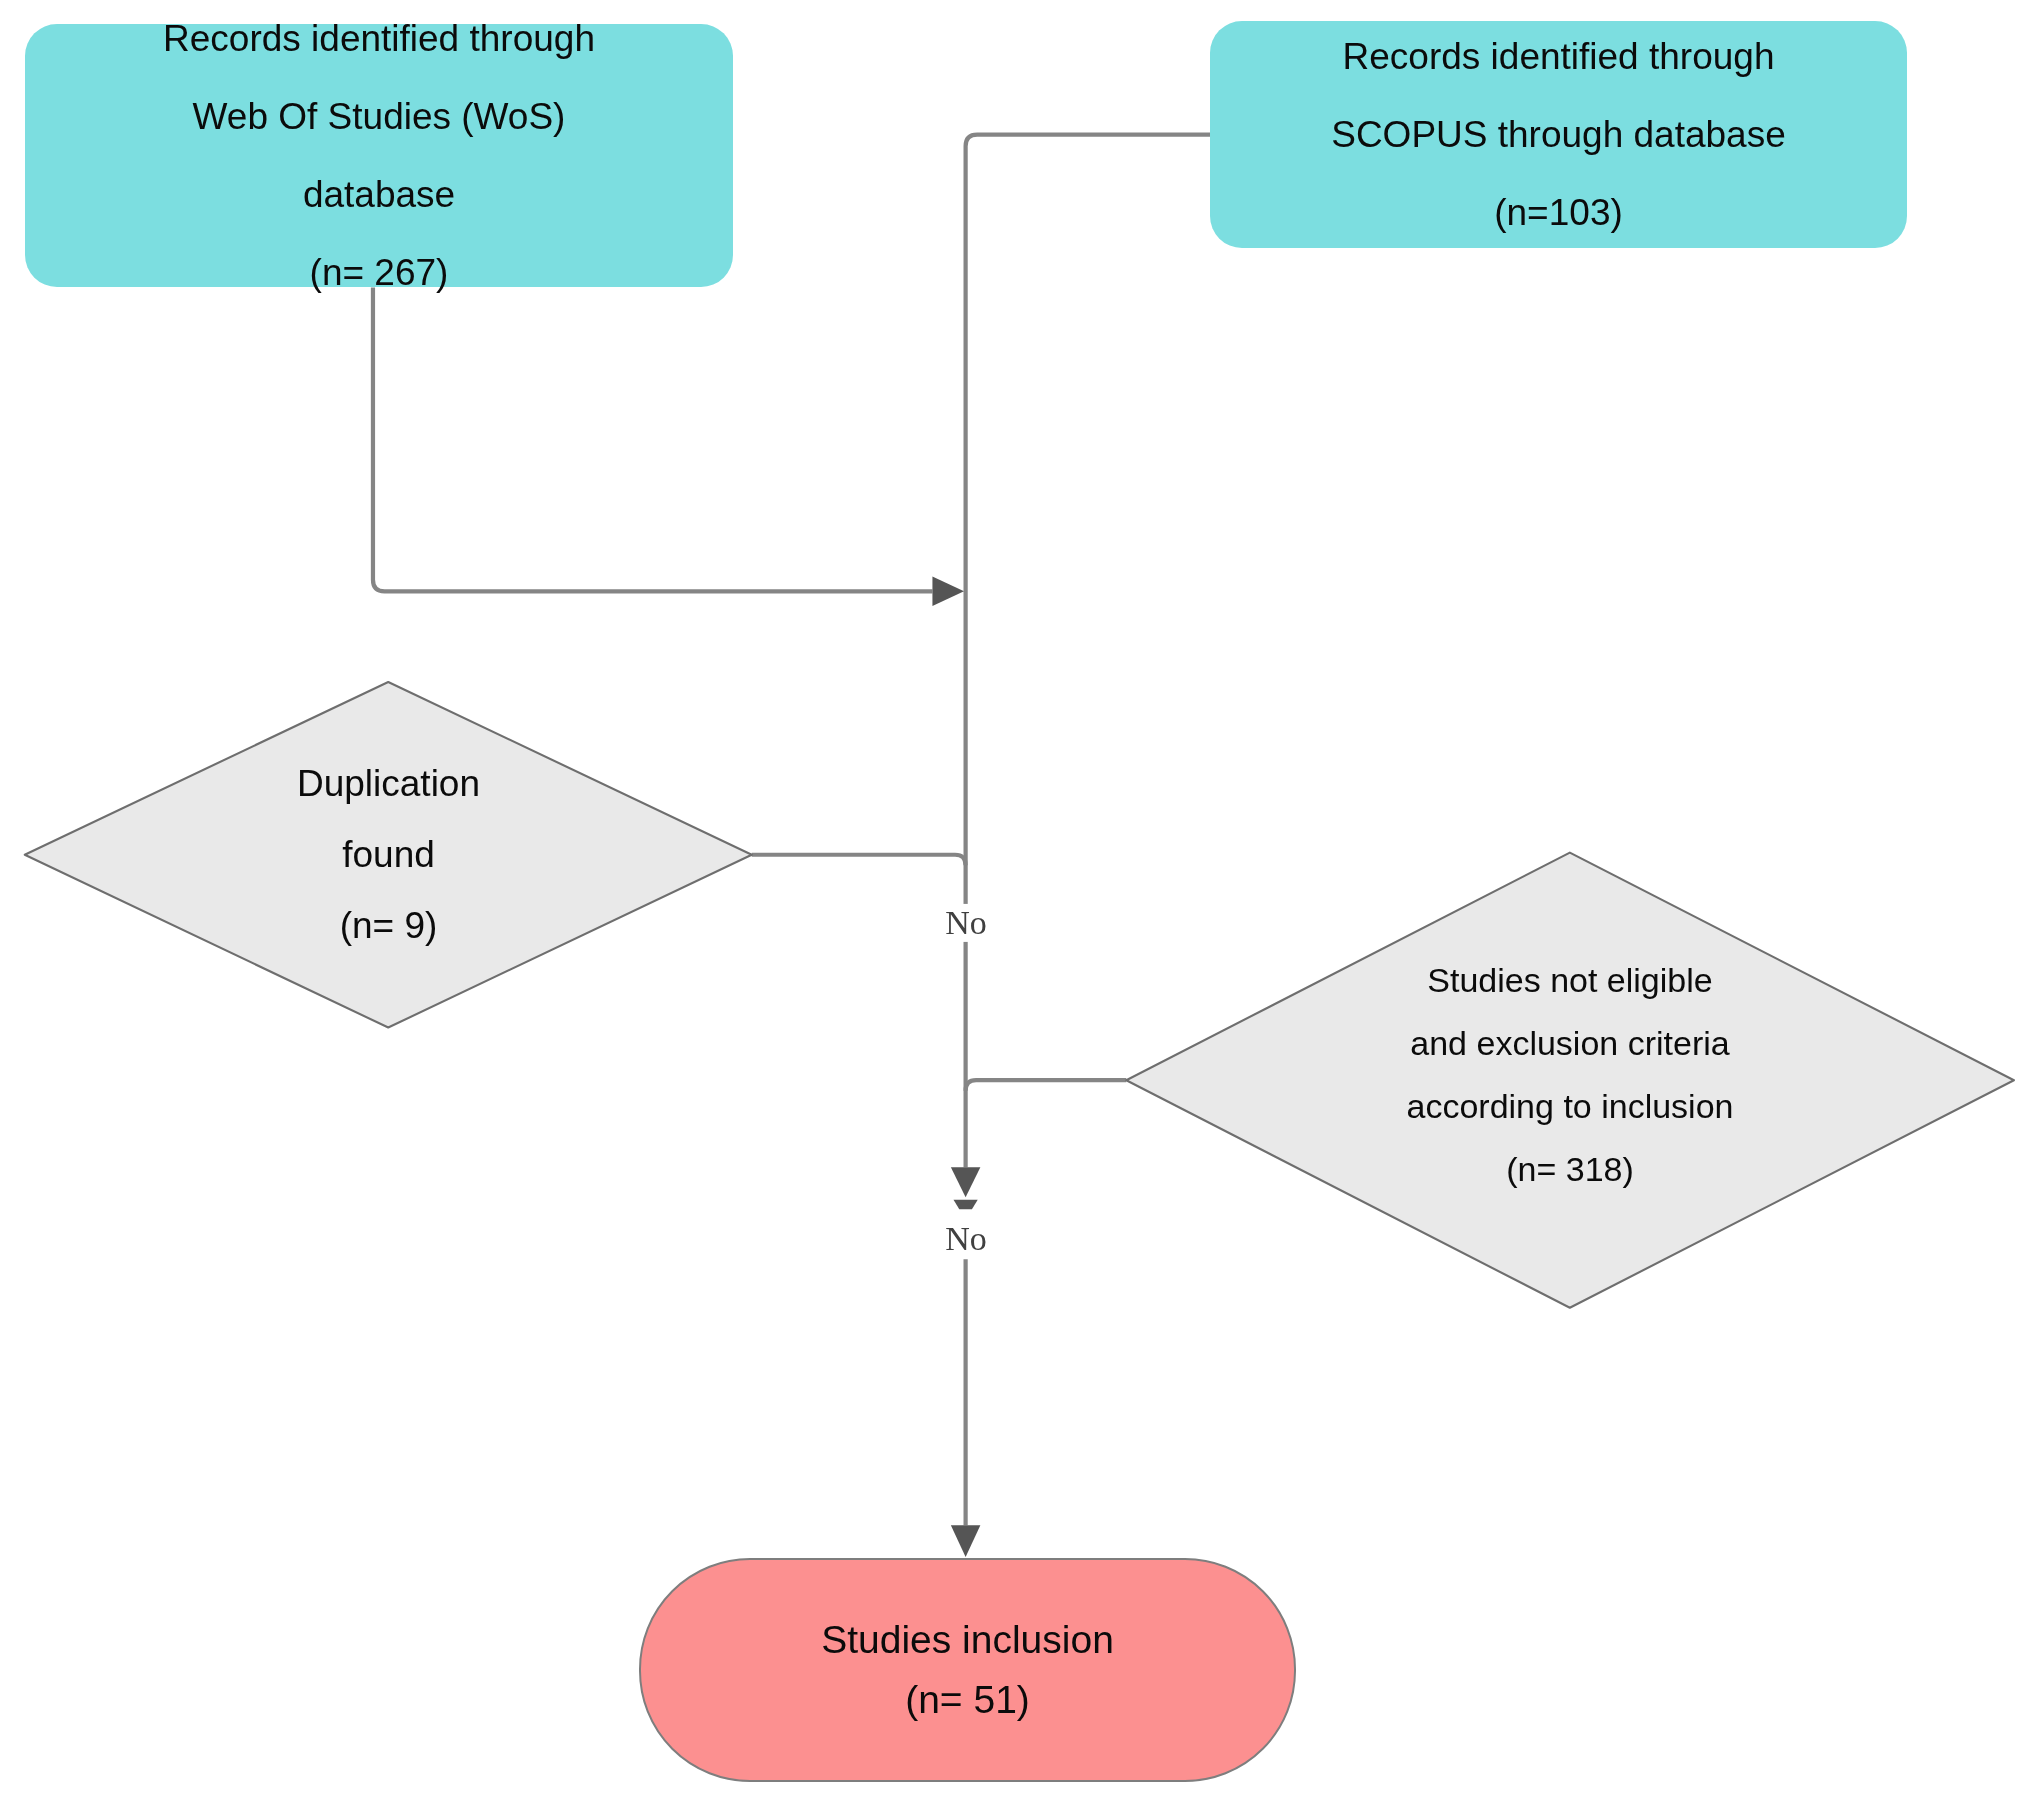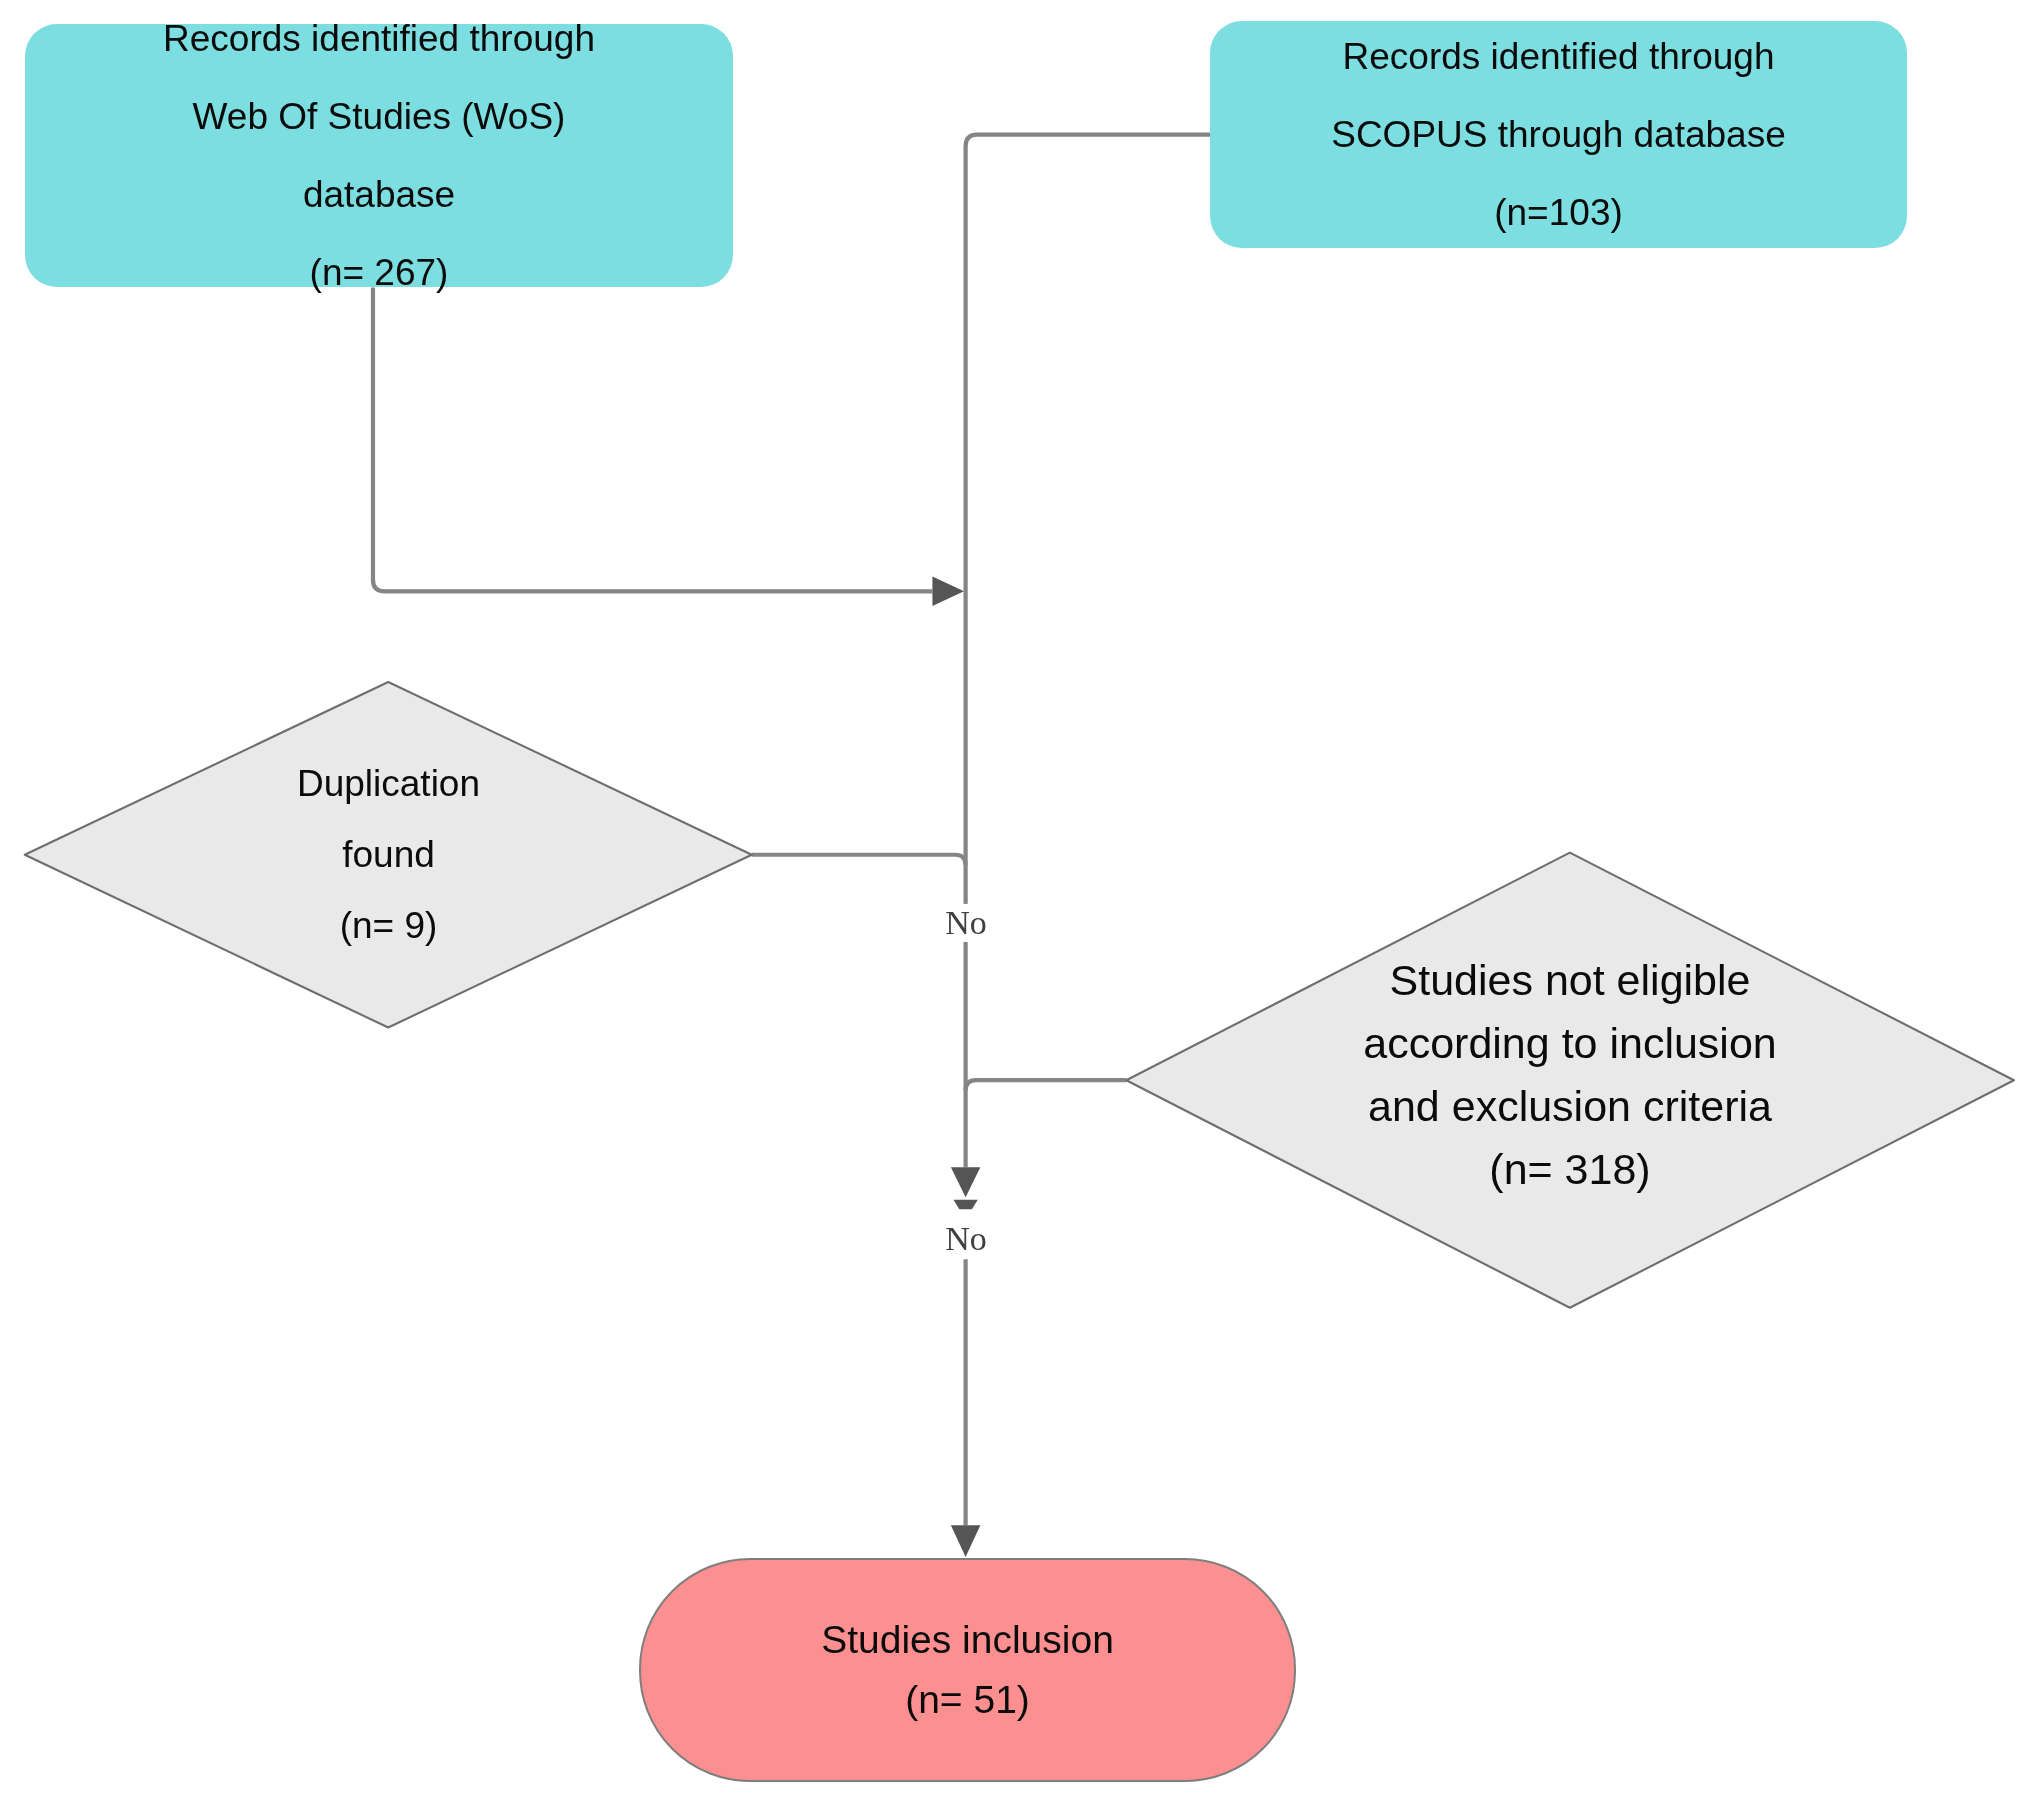--- a/index.html
+++ b/index.html
@@ -76,21 +76,21 @@
     width: 527px;
     height: 169px;
     font-size: 37px;
     line-height: 53px;
   }
   #eligibility-text {
     left: 1254px;
     top: 981px;
     width: 632px;
     height: 188px;
-    font-size: 43px;
+    font-size: 34px;
     line-height: 45px;
   }
   #included-stadium {
     left: 639px;
     top: 1558px;
     width: 657px;
     height: 224px;
     background: #fc9090;
     border: 2.1px solid #7e7e7e;
     border-radius: 111px;
@@ -156,22 +156,22 @@
   </div>
 
   <div class="node diamond-text" id="duplication-text">
     <div>Duplication</div>
     <div>found</div>
     <div>(n= 9)</div>
   </div>
 
   <div class="node diamond-text" id="eligibility-text">
     <div>Studies not eligible</div>
+    <div>and exclusion criteria</div>
     <div>according to inclusion</div>
-    <div>and exclusion criteria</div>
     <div>(n= 318)</div>
   </div>
 
   <div class="node" id="included-stadium">
     <div>Studies inclusion</div>
     <div>(n= 51)</div>
   </div>
 
   <div class="edge-label" id="no-label-1">No</div>
   <div class="edge-label" id="no-label-2">No</div>

